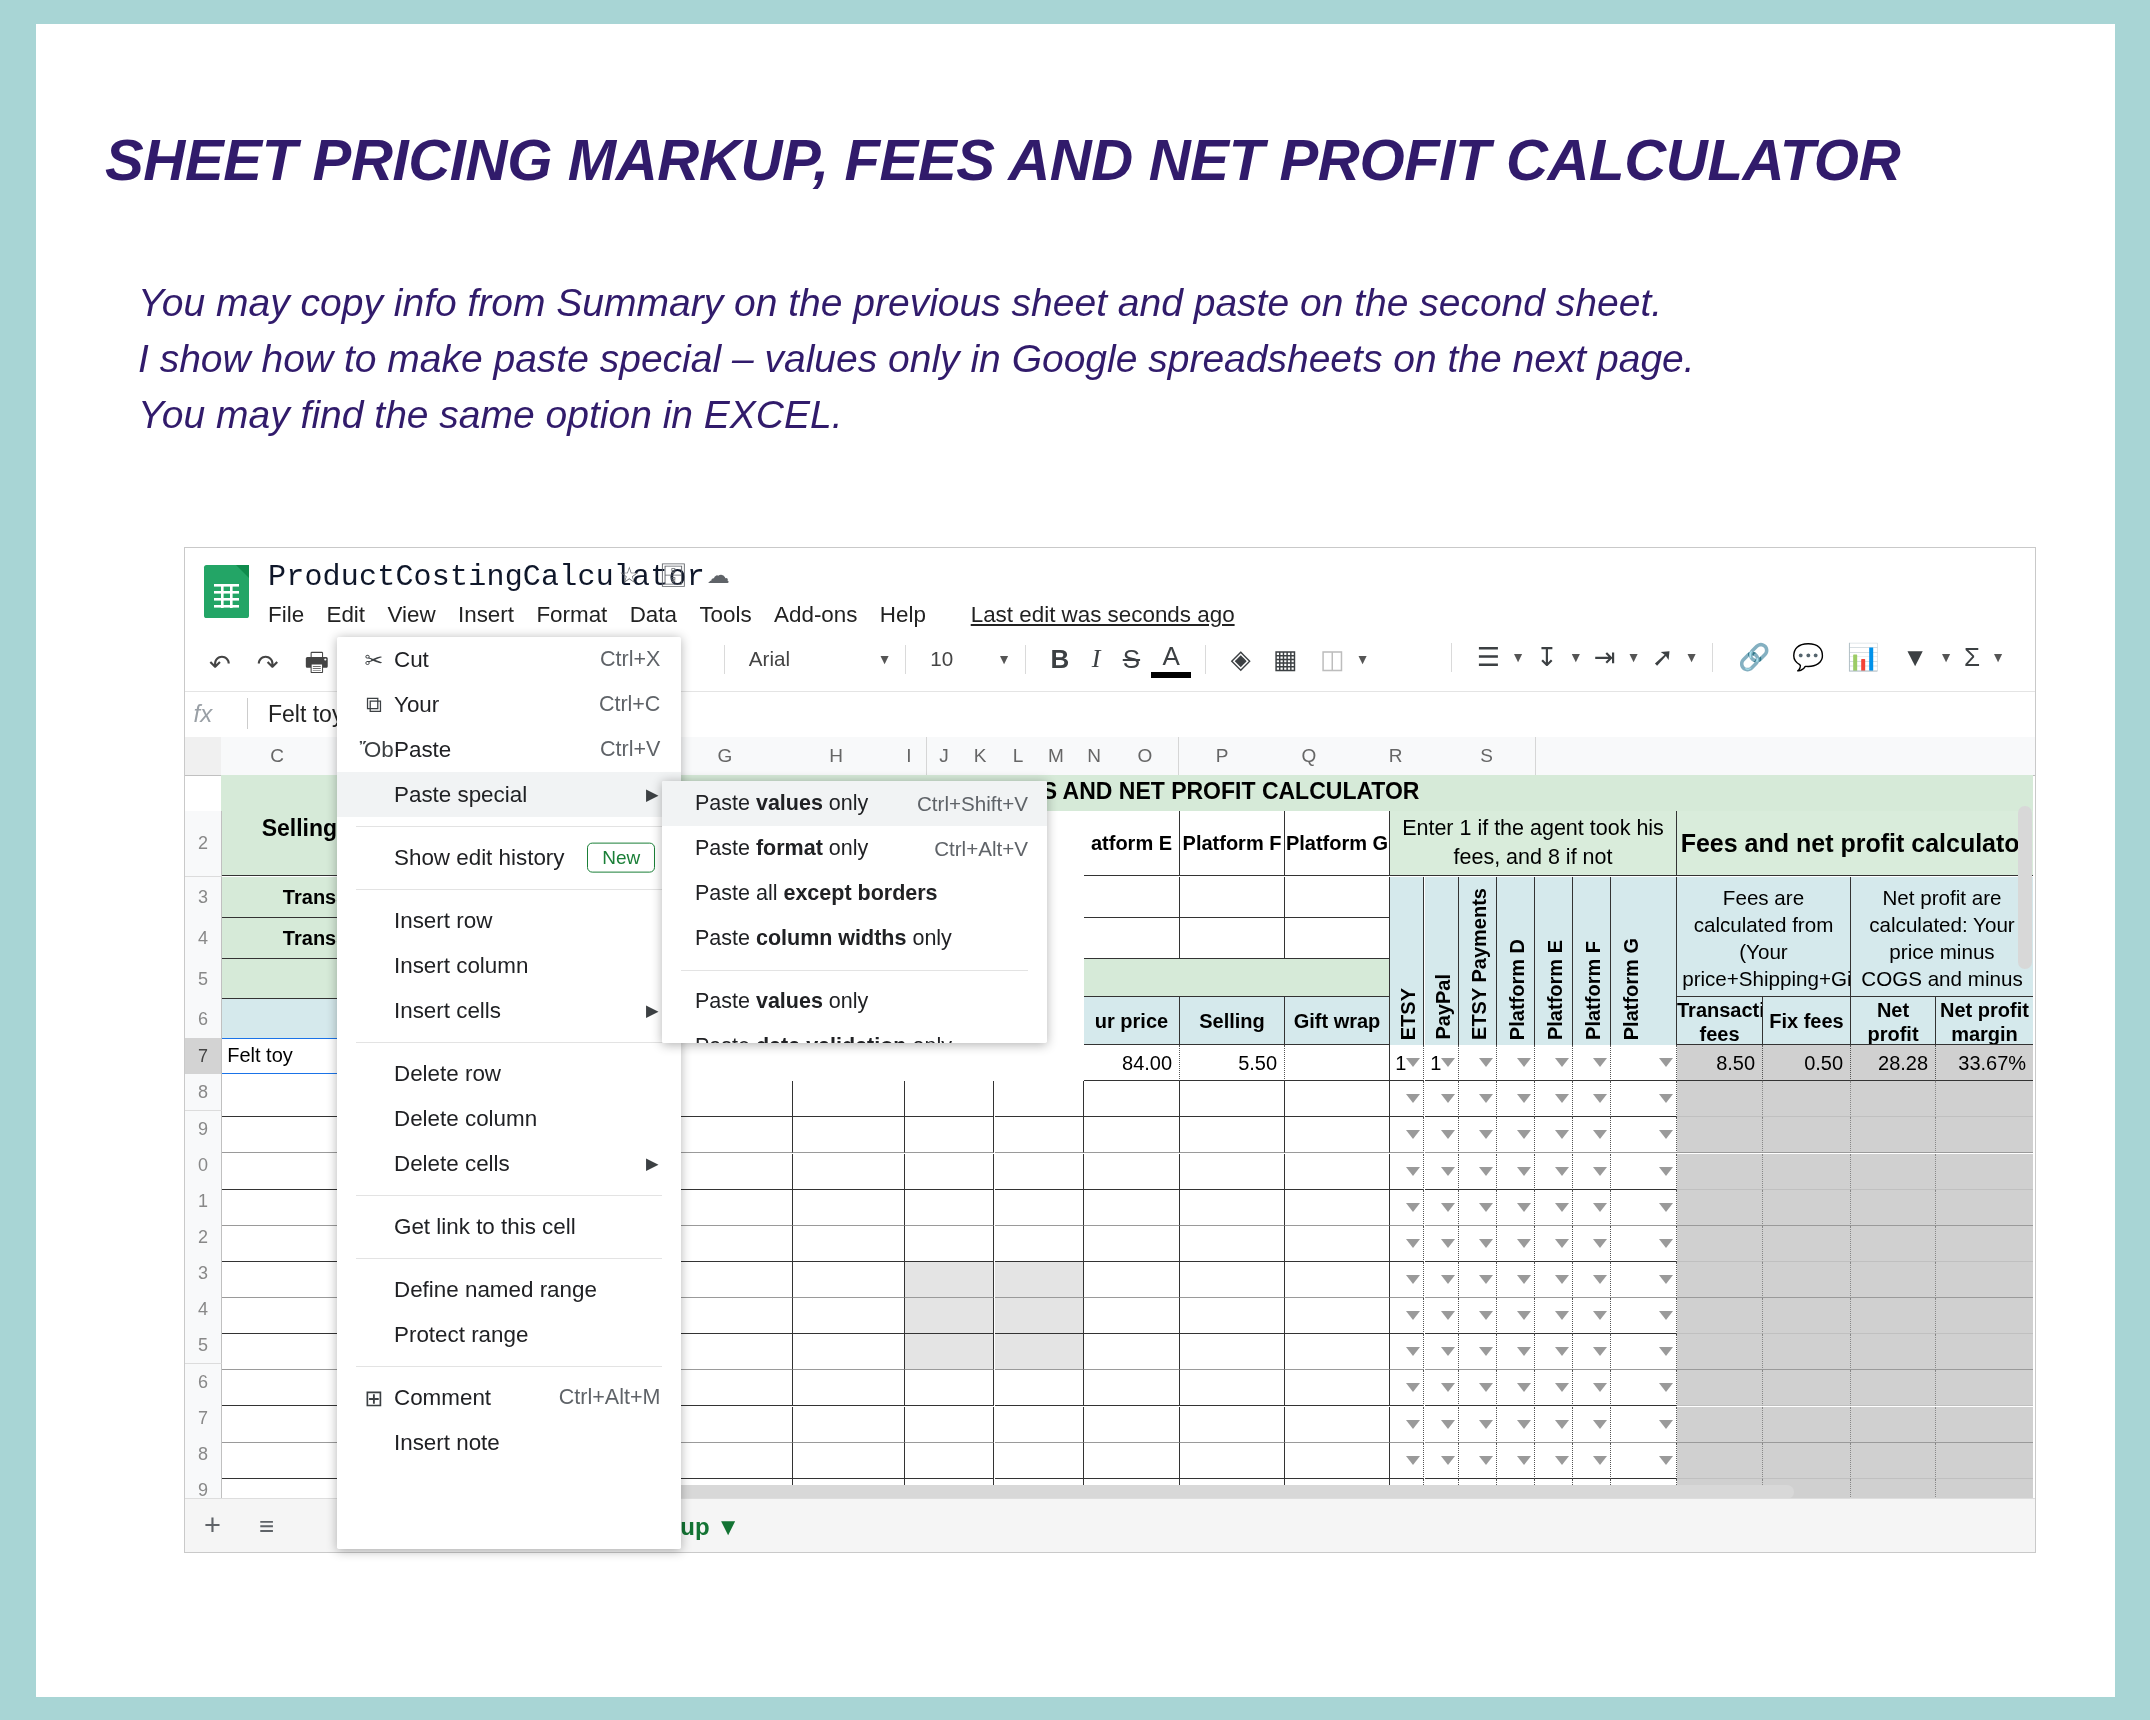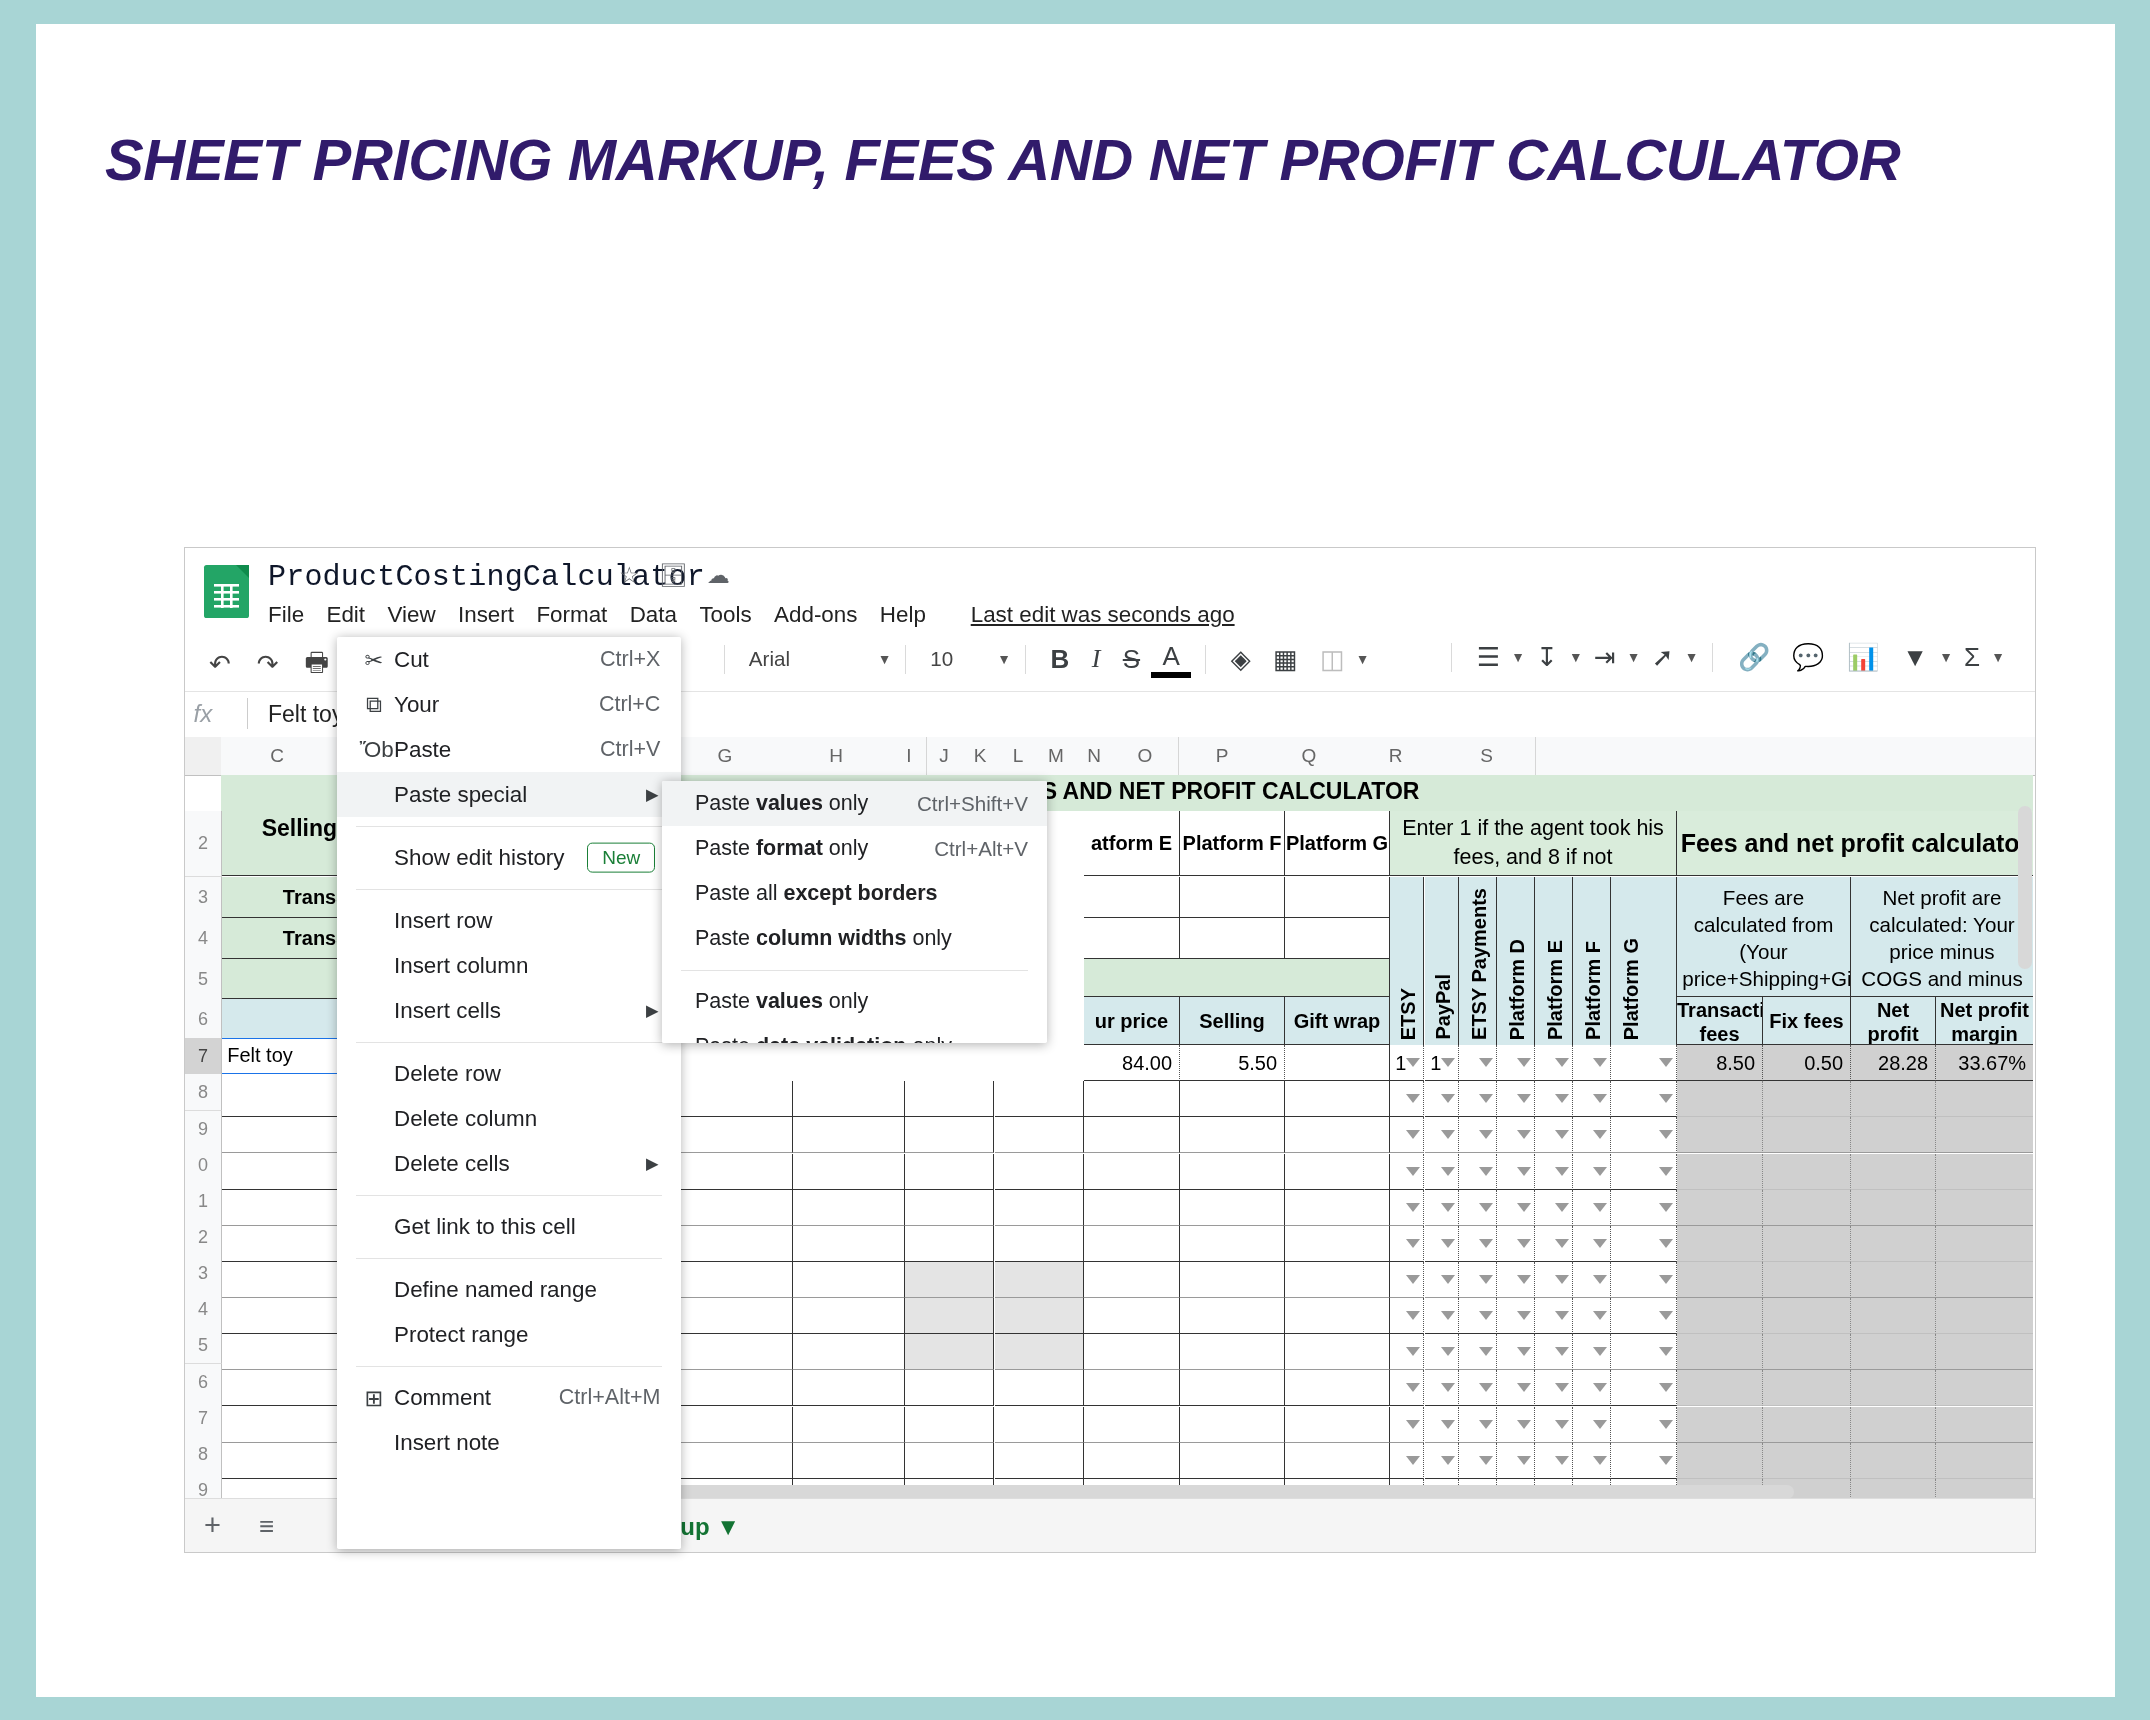--- a/index.html
+++ b/index.html
@@ -154,20 +154,25 @@
   .smi.hl{background:#f1f3f4;}
   .smi b{font-weight:700;}
 </style>
 </head>
 <body>
 
 <div class="slide">
 
   <div class="headline">SHEET PRICING MARKUP, FEES AND NET PROFIT CALCULATOR</div>
 
+  <div class="bodytext">
+    <div>You may copy info from Summary on the previous sheet and paste on the second sheet.</div>
+    <div>I show how to make paste special – values only in Google spreadsheets on the next page.</div>
+    <div>You may find the same option in EXCEL.</div>
+  </div>
 
   <div class="gs">
 
     <div class="gs-head">
       <div class="gs-logo">
           <i></i>
         </div>
       <div class="doc-title">ProductCostingCalculator</div>
       <div class="title-icons">
         <span class="ticon">☆</span>

